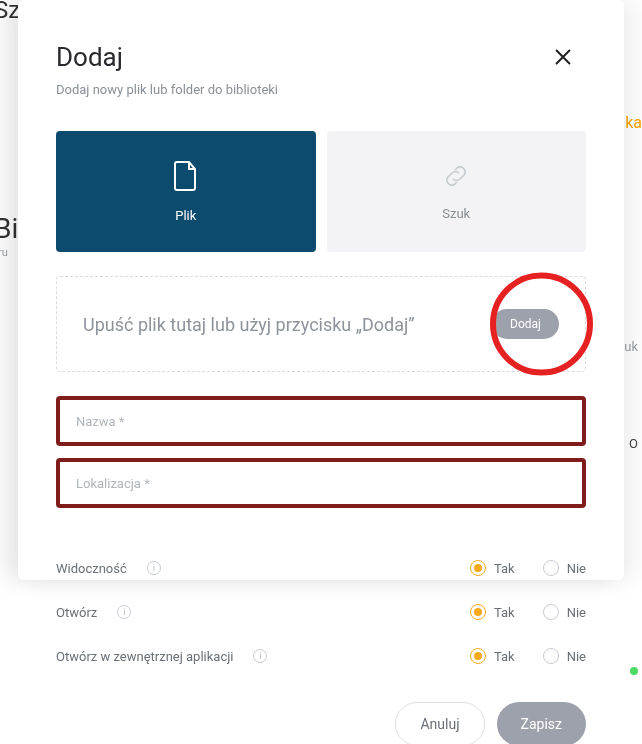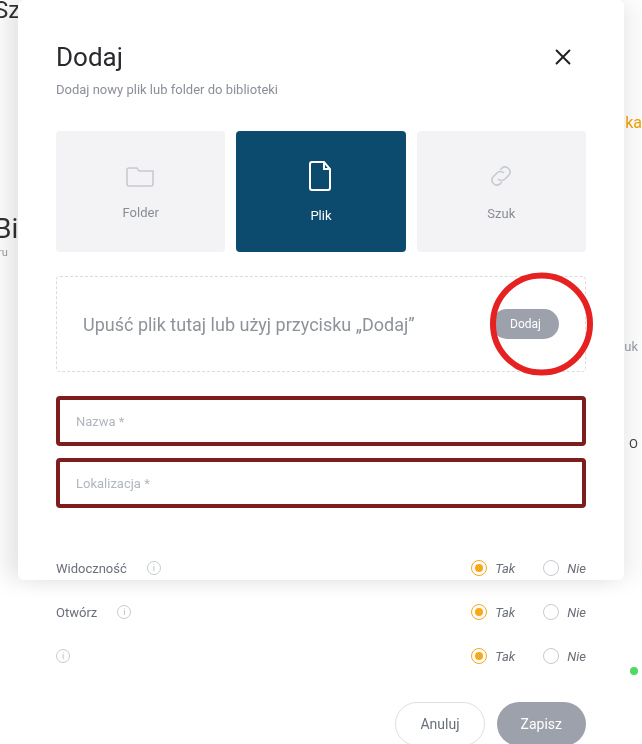--- a/index.html
+++ b/index.html
@@ -29,21 +29,21 @@
     .drop .hint{ font-size:18px; color:#8e939b; }
     .drop .add-pill{ background:#9da1ab; color:#fff; border:none; border-radius:999px; padding:8px 18px; font-size:12px; cursor:pointer; }
     .ring{ position:absolute; width:103px; height:103px; border:6px solid #e52121; border-radius:50%; right:-8px; top:50%; transform:translateY(-50%); pointer-events:none; }
     .field{ width:100%; height:50px; border:4px solid #7f1d1d; border-radius:4px; padding:0 16px; font-size:13px; color:#333; margin-bottom:12px; }
     .field::placeholder{ color:#b1b5bd; }
     .opts{ margin-top:26px; }
     .opt-row{ display:flex; align-items:center; justify-content:space-between; padding:14px 0; font-size:13px; color:#6a6f78; }
     .opt-left{ display:flex; align-items:center; gap:20px; }
     .info{ width:14px; height:14px; border:1px solid #c6cad1; border-radius:50%; display:inline-flex; align-items:center; justify-content:center; font-size:9px; color:#b6bac1; }
     .opt-right{ display:flex; align-items:center; gap:28px; }
-    .radio-wrap{ display:flex; align-items:center; gap:8px; cursor:pointer;font-style:italic; }
+    .radio-wrap{ display:flex; align-items:center; gap:8px; cursor:pointer; }
     .rd{ width:16px; height:16px; border:1.5px solid #c6cad1; border-radius:50%; display:inline-block; position:relative; flex-shrink:0; }
     .rd.on{ border-color:#f7a81b; }
     .rd.on::after{ content:""; position:absolute; inset:3px; border-radius:50%; background:#f7a81b; }
     .footer{ display:flex; justify-content:flex-end; gap:12px; margin-top:24px; }
     .btn{ height:44px; padding:0 24px; border-radius:999px; font-size:14px; cursor:pointer; }
     .btn.ghost{ background:#fff; border:1px solid #dcdfe4; color:#6a6f78; }
     .btn.primary{ background:#9da1ab; border:none; color:#fff; }
   </style>
 </head>
 <body>
@@ -61,28 +61,20 @@
 <div class="modal">
   <div class="close">
     <svg viewBox="0 0 24 24">
         <path d="M5 5 L19 19 M19 5 L5 19" stroke="#222" stroke-width="2.2" fill="none" stroke-linecap="round"></path>
       </svg>
   </div>
   <h1 class="title">Dodaj</h1>
   <p class="subtitle">Dodaj nowy plik lub folder do biblioteki</p>
 
   <div class="tiles">
-    <div class="tile neutral">
-      <span class="ic">
-        <svg width="30" height="26" viewBox="0 0 30 26">
-            <path d="M3 5h8l2 3h14v13a2 2 0 0 1-2 2H3a2 2 0 0 1-2-2V7a2 2 0 0 1 2-2z" fill="none" stroke="#c6cad1" stroke-width="1.6"></path>
-          </svg>
-      </span>
-      <span class="lbl">Folder</span>
-    </div>
     <div class="tile active">
       <span class="ic">
         <svg width="26" height="32" viewBox="0 0 26 32">
             <path d="M4 2h12l6 7v19a2 2 0 0 1-2 2H4a2 2 0 0 1-2-2V4a2 2 0 0 1 2-2z" fill="none" stroke="#fff" stroke-width="2"></path>
             <path d="M16 2v7h6" fill="none" stroke="#fff" stroke-width="2"></path>
           </svg>
       </span>
       <span class="lbl">Plik</span>
     </div>
     <div class="tile neutral">
@@ -132,20 +124,21 @@
             <span>Tak</span>
           </label>
         <label class="radio-wrap">
             <span class="rd"></span>
             <span>Nie</span>
           </label>
       </div>
     </div>
     <div class="opt-row">
       <div class="opt-left">
+        <span>Otwórz w zewnętrznej aplikacji</span>
         <span class="info">i</span>
       </div>
       <div class="opt-right">
         <label class="radio-wrap">
             <span class="rd on"></span>
             <span>Tak</span>
           </label>
         <label class="radio-wrap">
             <span class="rd"></span>
             <span>Nie</span>

